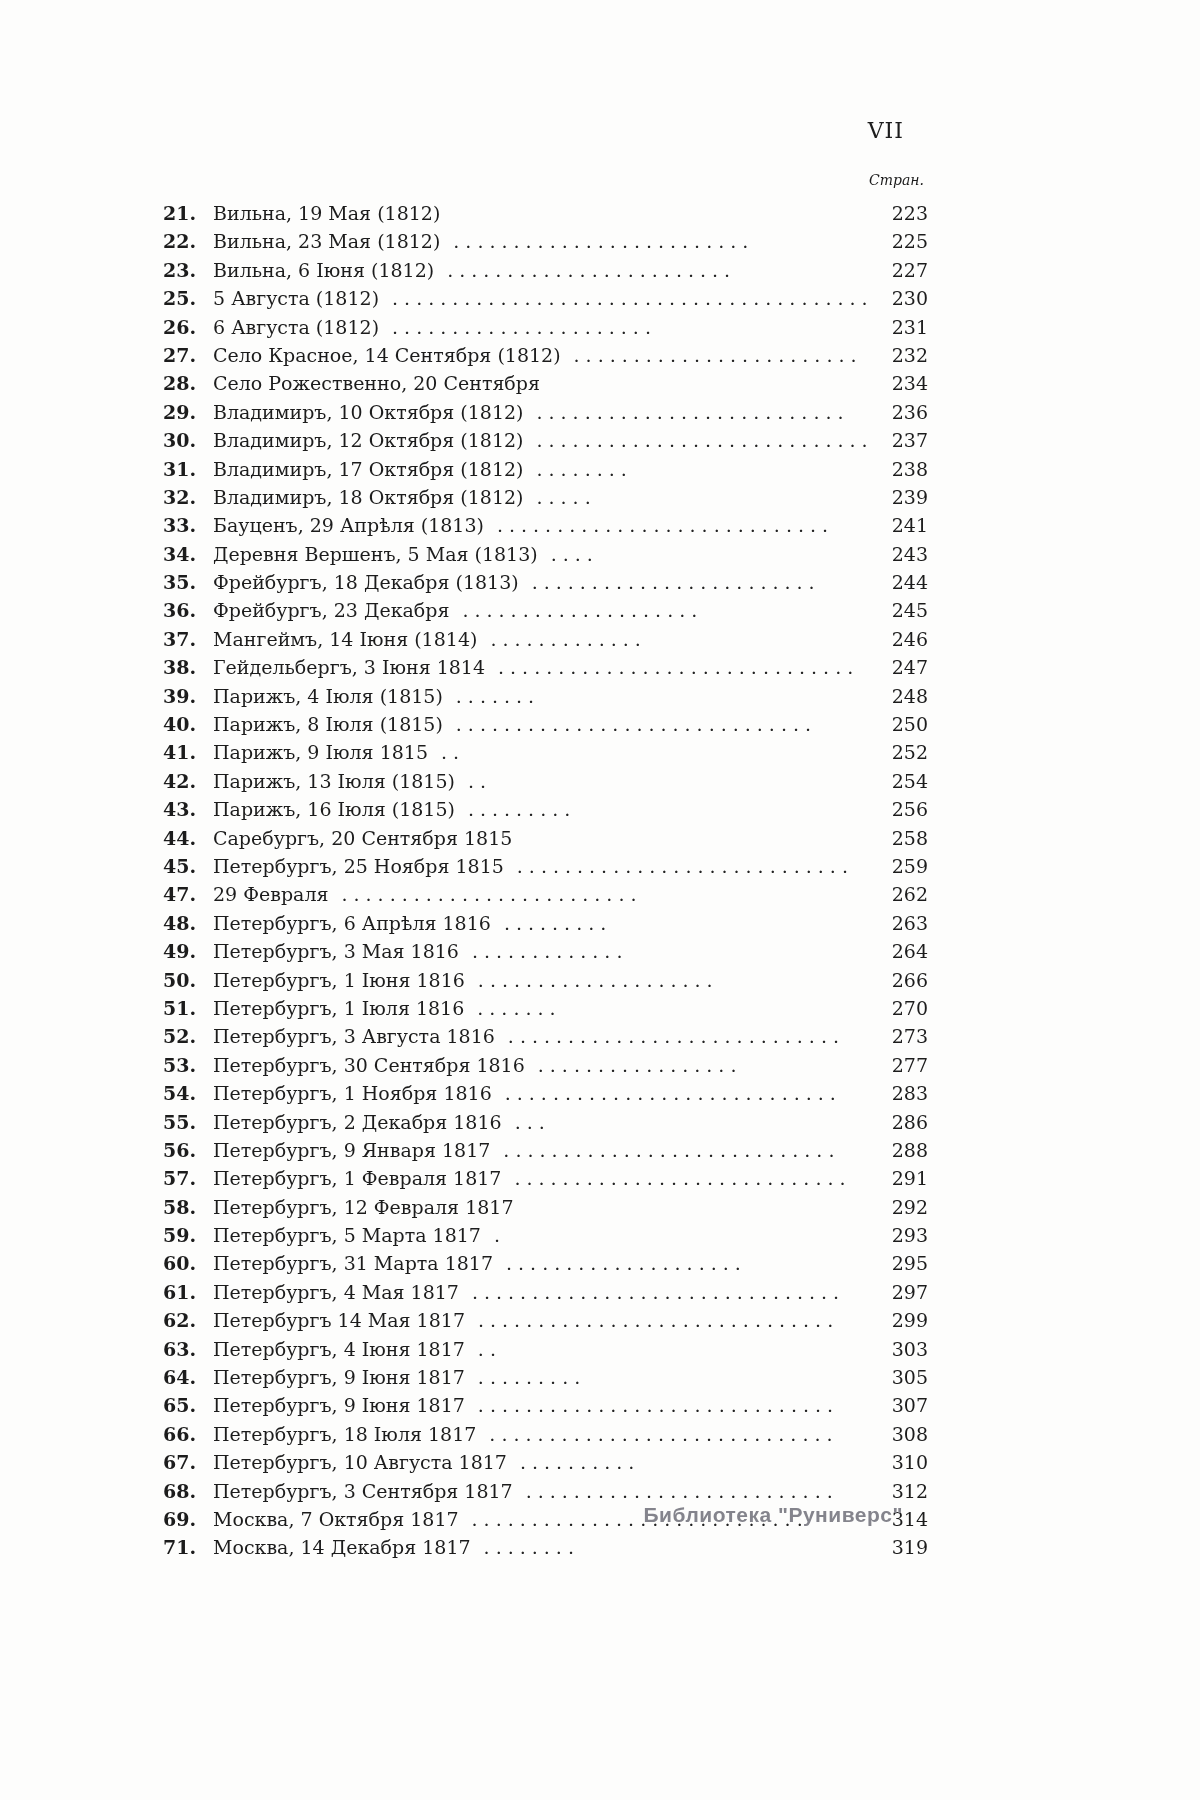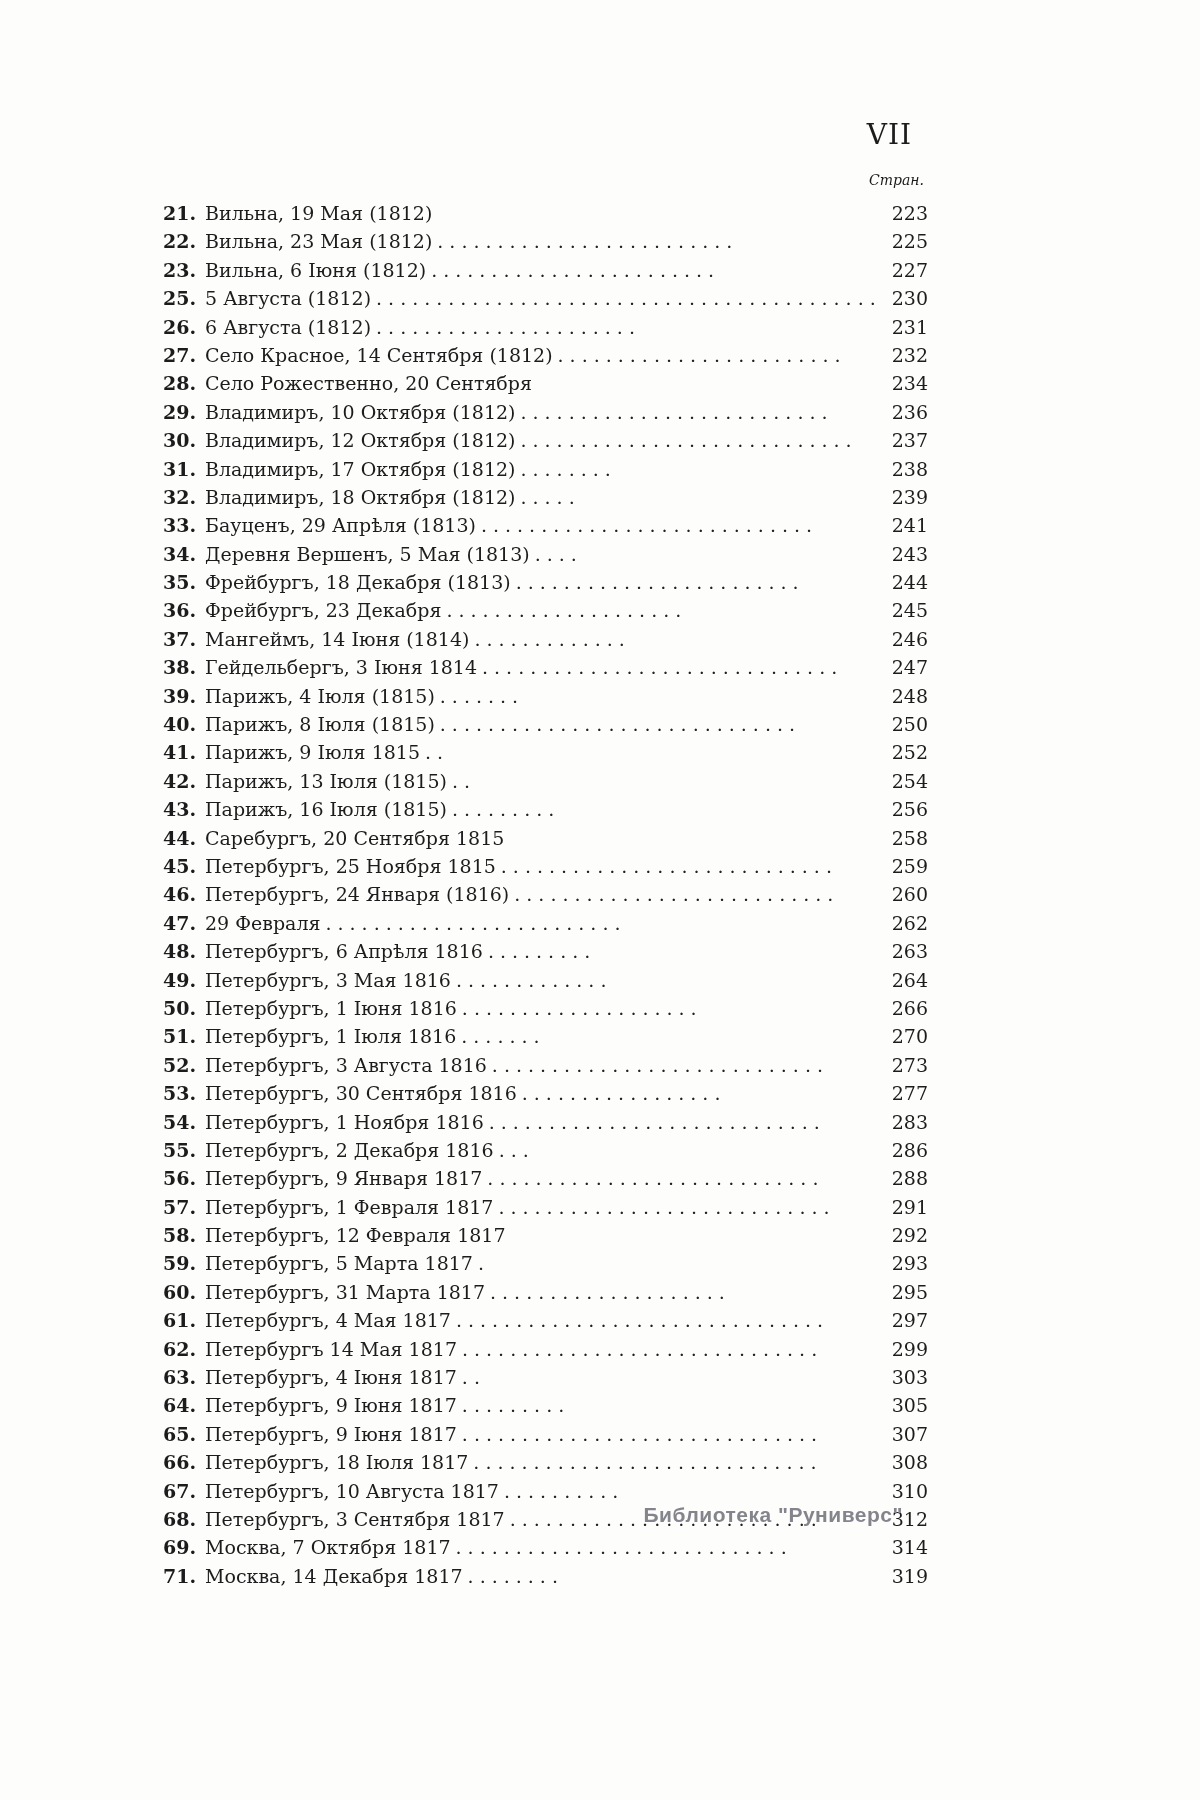--- a/index.html
+++ b/index.html
@@ -11,22 +11,22 @@
     height: 1800px;
     position: relative;
     background: #fdfdfc;
     font-family: "DejaVu Serif", serif;
     color: #1c1c1c;
     overflow: hidden;
   }
   .page-number {
     position: absolute;
     top: 118px;
-    right: 288px;
-    font-size: 28px;
+    right: 296px;
+    font-size: 22px;
     letter-spacing: 1px;
   }
   .col-header {
     position: absolute;
     top: 172px;
     right: 276px;
     font-size: 14px;
     font-style: italic;
   }
   .toc {
@@ -34,20 +34,21 @@
     top: 202px;
     left: 148px;
     width: 780px;
   }
   .row {
     display: flex;
     align-items: baseline;
     height: 28.4px;
     font-size: 19px;
     white-space: nowrap;
+    gap: 8px;
   }
   .num {
     width: 48px;
     flex: 0 0 48px;
     text-align: right;
     font-weight: 700;
     padding-right: 9px;
   }
   .title {
     flex: 0 0 auto;
@@ -246,26 +247,20 @@
     <span class="pg">258</span>
   </div>
 
   <div class="row">
     <span class="num">45.</span>
     <span class="title">Петербургъ, 25 Ноября 1815</span>
     <span class="dots">............................</span>
     <span class="pg">259</span>
   </div>
 
-  <div class="row">
-    <span class="num">46.</span>
-    <span class="title">Петербургъ, 24 Января (1816)</span>
-    <span class="dots">...........................</span>
-    <span class="pg">260</span>
-  </div>
 
   <div class="row">
     <span class="num">47.</span>
     <span class="title">29 Февраля</span>
     <span class="dots">.........................</span>
     <span class="pg">262</span>
   </div>
 
   <div class="row">
     <span class="num">48.</span>

